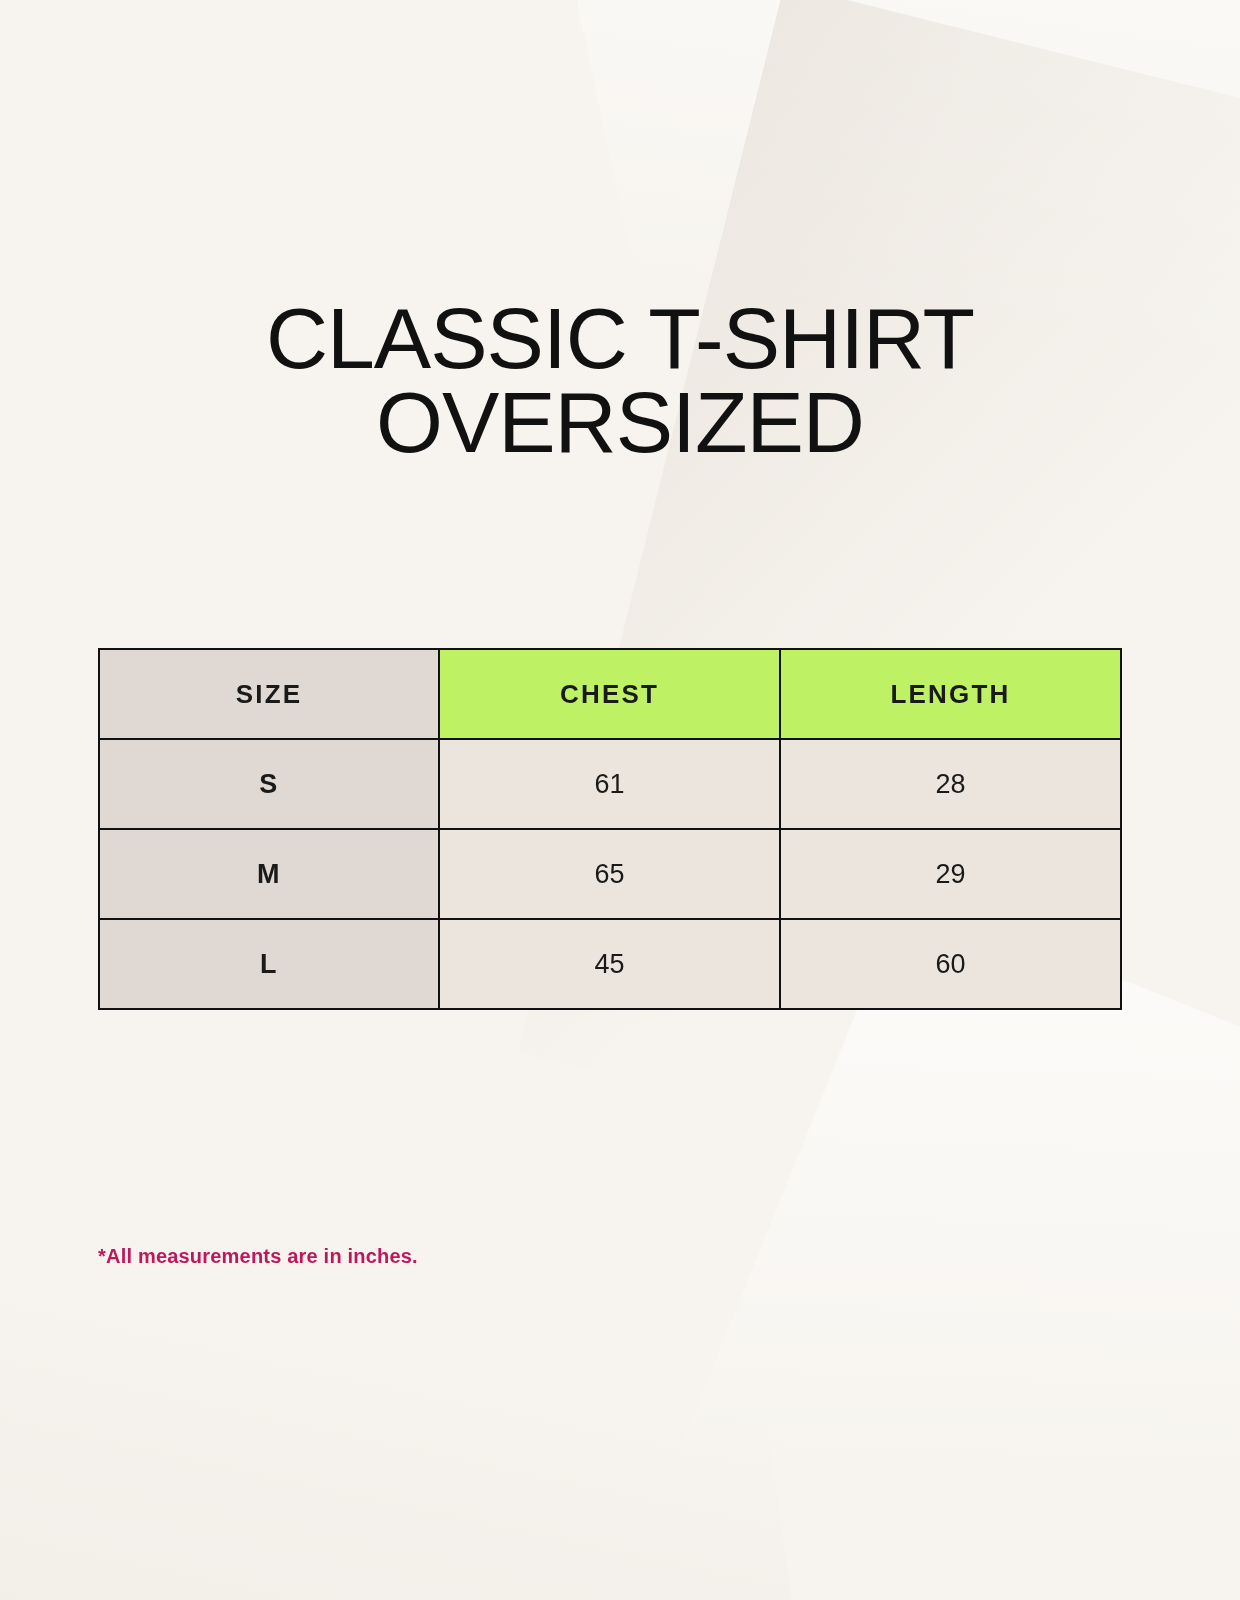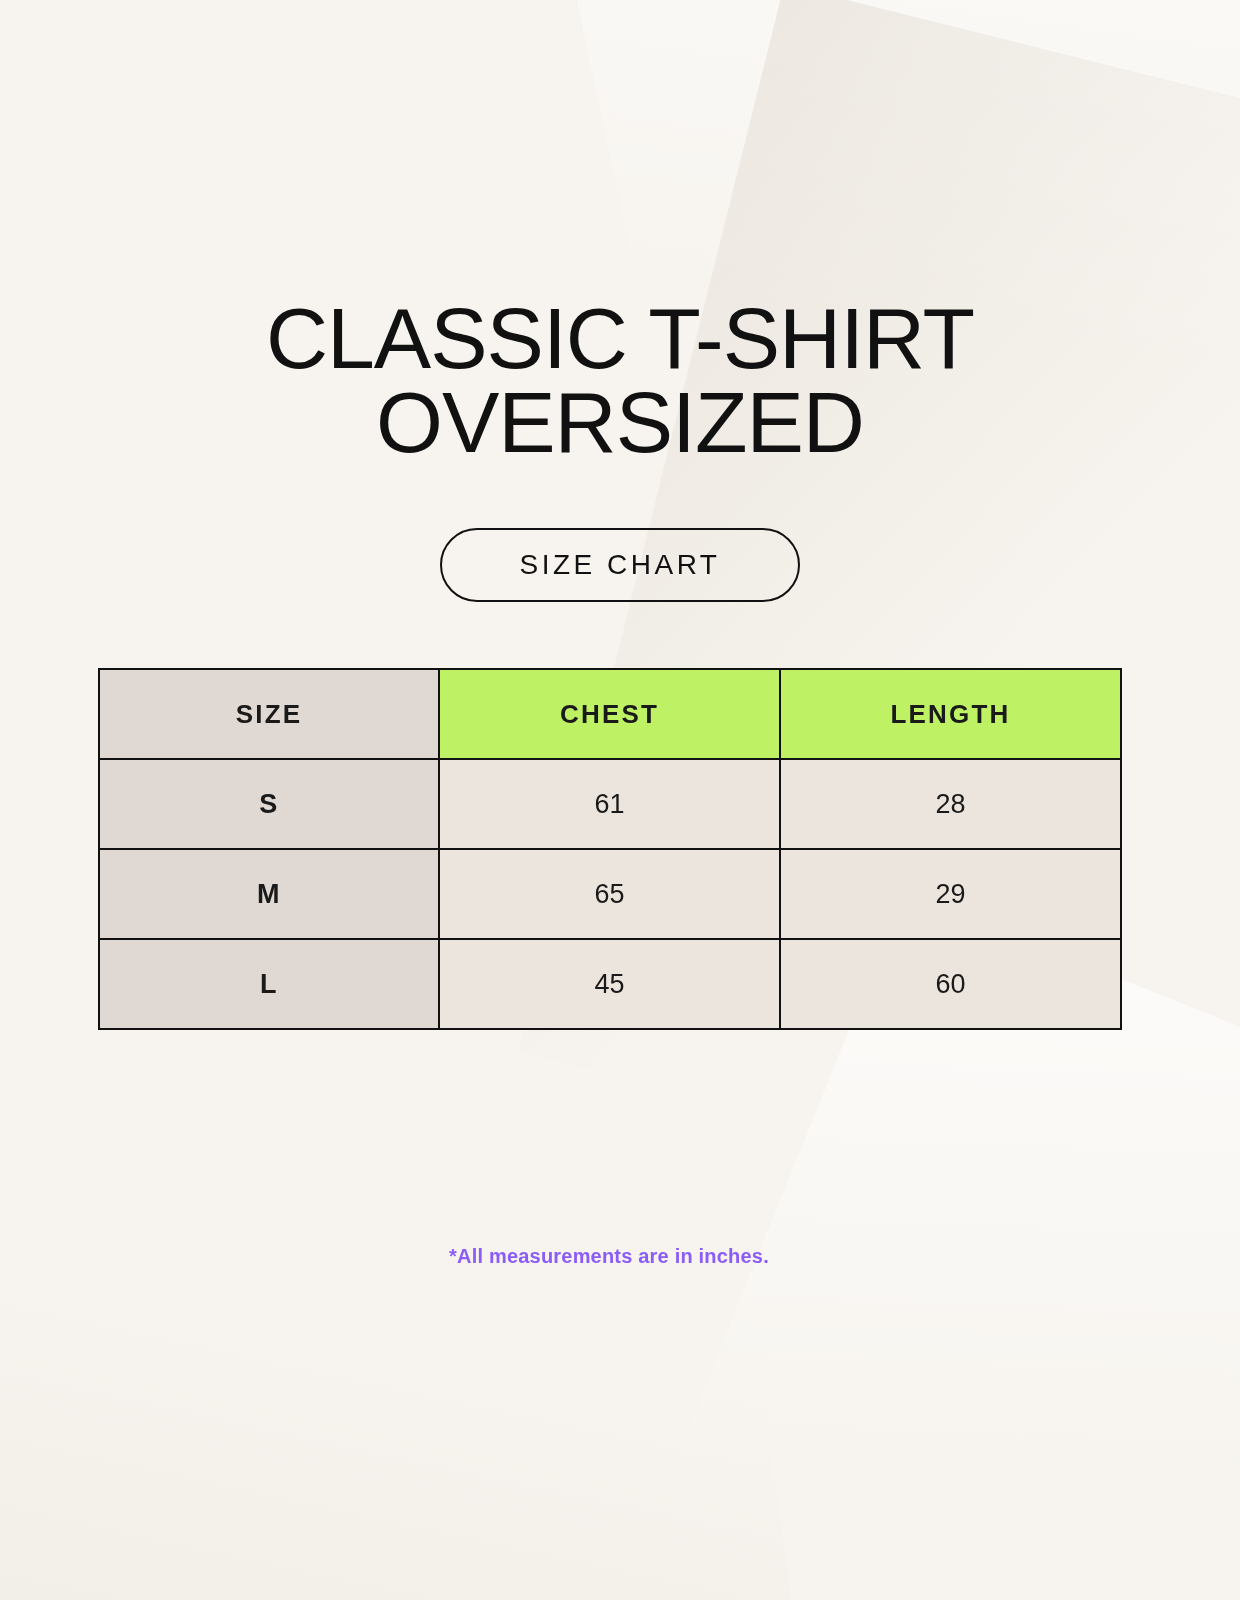--- a/index.html
+++ b/index.html
@@ -90,21 +90,20 @@
     position: absolute;
     top: 648px;
     left: 98px;
     width: 1022px;
   }
   table.size-chart {
     border-collapse: collapse;
     width: 1022px;
     table-layout: fixed;
     border: 2px solid #111111;
-    margin-top: 20px;
   }
   table.size-chart th,
   table.size-chart td {
     border: 2px solid #111111;
     height: 86px;
     text-align: center;
     vertical-align: middle;
     color: #1a1a1a;
   }
   col.c-size { width: 340px; }
@@ -132,45 +131,42 @@
     background: #ece5dd;
     font-size: 27px;
     font-weight: 400;
   }
 
   .footnote {
     position: absolute;
     top: 1245px;
     left: 98px;
     width: 1022px;
-    text-align: center;
+    text-align: left;
     font-size: 20px;
     font-weight: bold;
-    color: #8b5cf6;
+    color: #be185d;
     letter-spacing: 0.2px;
   }
 </style>
 </head>
 <body>
 
 <div class="page">
 
   <div class="bg-shade shade-1"></div>
   <div class="bg-shade shade-2"></div>
   <div class="bg-shade shade-3"></div>
   <div class="bg-shade shade-4"></div>
 
   <div class="title-block">
     <div class="title-line">CLASSIC T-SHIRT</div>
     <div class="title-line">OVERSIZED</div>
   </div>
 
-  <div class="badge-wrap">
-    <div class="badge">SIZE CHART</div>
-  </div>
 
   <div class="table-wrap">
     <table class="size-chart">
       <colgroup>
         <col class="c-size">
         <col class="c-val">
         <col class="c-val">
       </colgroup>
       <thead>
         <tr>

